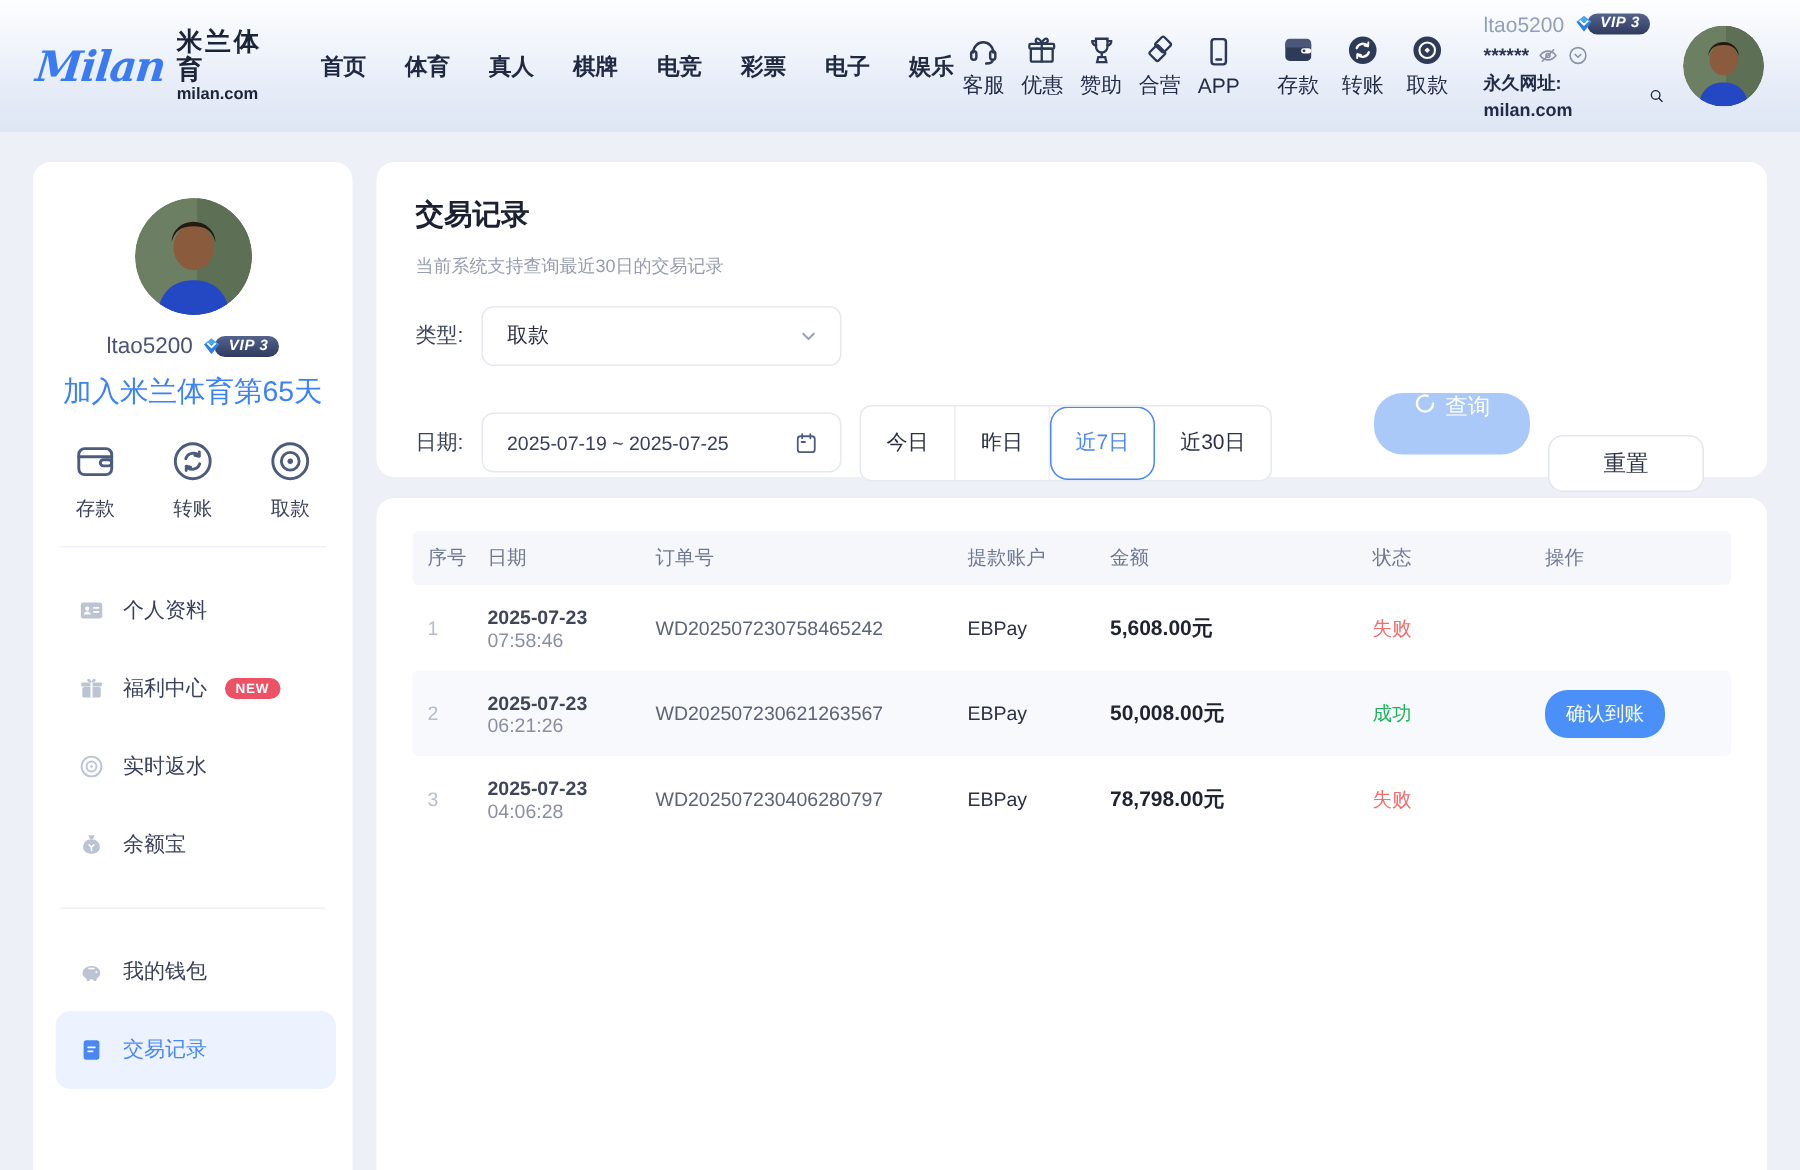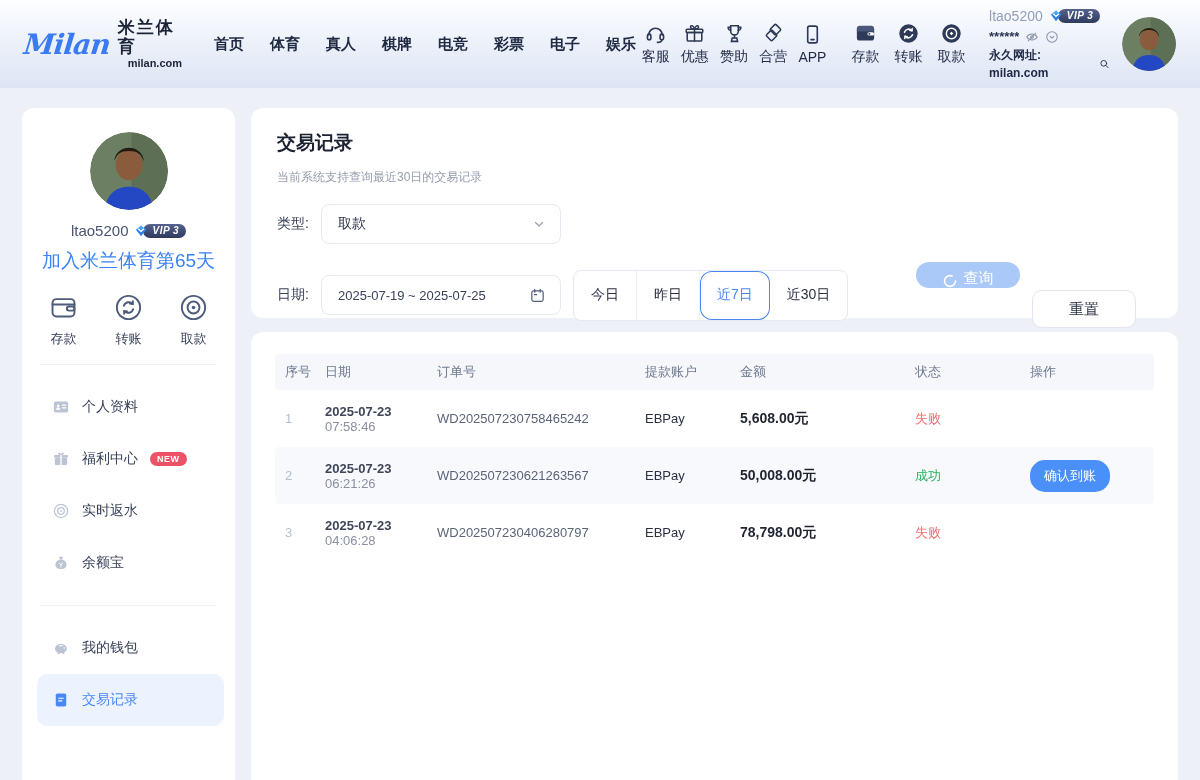--- a/index.html
+++ b/index.html
@@ -5,21 +5,21 @@
   * { margin:0; padding:0; box-sizing:border-box; }
   html,body { width:1200px; height:780px; overflow:hidden;
     font-family:"Liberation Sans", sans-serif; background:#edf0f6; color:#2b3346; }
 
   
   .header { height:88px; display:flex; align-items:center; padding:0 24px;
     background:linear-gradient(180deg,#fdfeff 0%,#eaeff9 55%,#dde5f4 100%); }
   .logo { display:flex; align-items:center; gap:8px; }
   .logo-script { font-family:"DejaVu Serif", serif; font-style:italic; font-weight:800;
     font-size:28px; color:#3b7bf2; letter-spacing:-1px; transform:skewX(-6deg); }
-  .logo-text { display:flex; flex-direction:column; line-height:1.1;align-items:flex-end; }
+  .logo-text { display:flex; flex-direction:column; line-height:1.1; }
   .logo-cn { font-size:17px; font-weight:800; color:#1c2438; letter-spacing:2px; }
   .logo-domain { font-size:11px; font-weight:700; color:#1c2438; }
   .nav { display:flex; gap:26px; margin-left:32px; font-size:15px; font-weight:600; color:#202a42; }
   .nav span { cursor:pointer; white-space:nowrap; }
   .header-right { margin-left:auto; display:flex; align-items:center; }
   .hitem { display:flex; flex-direction:column; align-items:center; gap:3px; width:43px;
     font-size:14px; color:#222c46; cursor:pointer; }
   .hitem svg { width:23px; height:23px; color:#2c3854; }
   .hwallet { margin-left:12px; display:flex; }
   .user-block { margin-left:16px; line-height:1.5; }
@@ -79,22 +79,22 @@
   .date-control { font-size:13px; color:#39425a; }
   .date-control svg { color:#4e5c7c; }
   .seg-group { display:flex; margin-left:12px; height:51px; border:1px solid #e6e9f0;
     border-radius:8px; background:#fff; overflow:hidden; }
   .seg { padding:0 17px; display:flex; align-items:center; font-size:14px; color:#2b3144;
     cursor:pointer; border-right:1px solid #eceff4; }
   .seg:last-child { border-right:none; }
   .seg.active { color:#4a87f5; border-right:none;
     box-shadow:inset 0 0 0 1px #4a87f5; border-radius:12px; }
   .actions { margin-left:auto; display:flex; gap:12px; padding-right:16px; }
-  .btn-query { width:104px; height:26px; border:none; border-radius:19px; background:#aac9f8;
-    color:#fff; font-size:15px; display:flex; align-items:flex-end; justify-content:center;
+  .btn-query { width:104px; height:41px; border:none; border-radius:19px; background:#aac9f8;
+    color:#fff; font-size:15px; display:flex; align-items:flex-start; justify-content:center;
     gap:7px; cursor:pointer; font-family:inherit; }
   .btn-reset { width:104px; height:38px; border:1px solid #e2e6ee; border-radius:10px;
     background:#fff; color:#2b3346; font-size:15px; cursor:pointer; font-family:inherit;margin-top:28px; }
 
   
   .table-card { padding:22px 24px; height:470px; }
   .tgrid { display:grid; grid-template-columns:40px 112px 208px 95px 175px 115px 1fr; }
   .thead { background:#f5f7fb; border-radius:4px; height:36px; align-items:center;
     font-size:13px; color:#6e7891; }
   .thead > div { padding-left:10px; }

